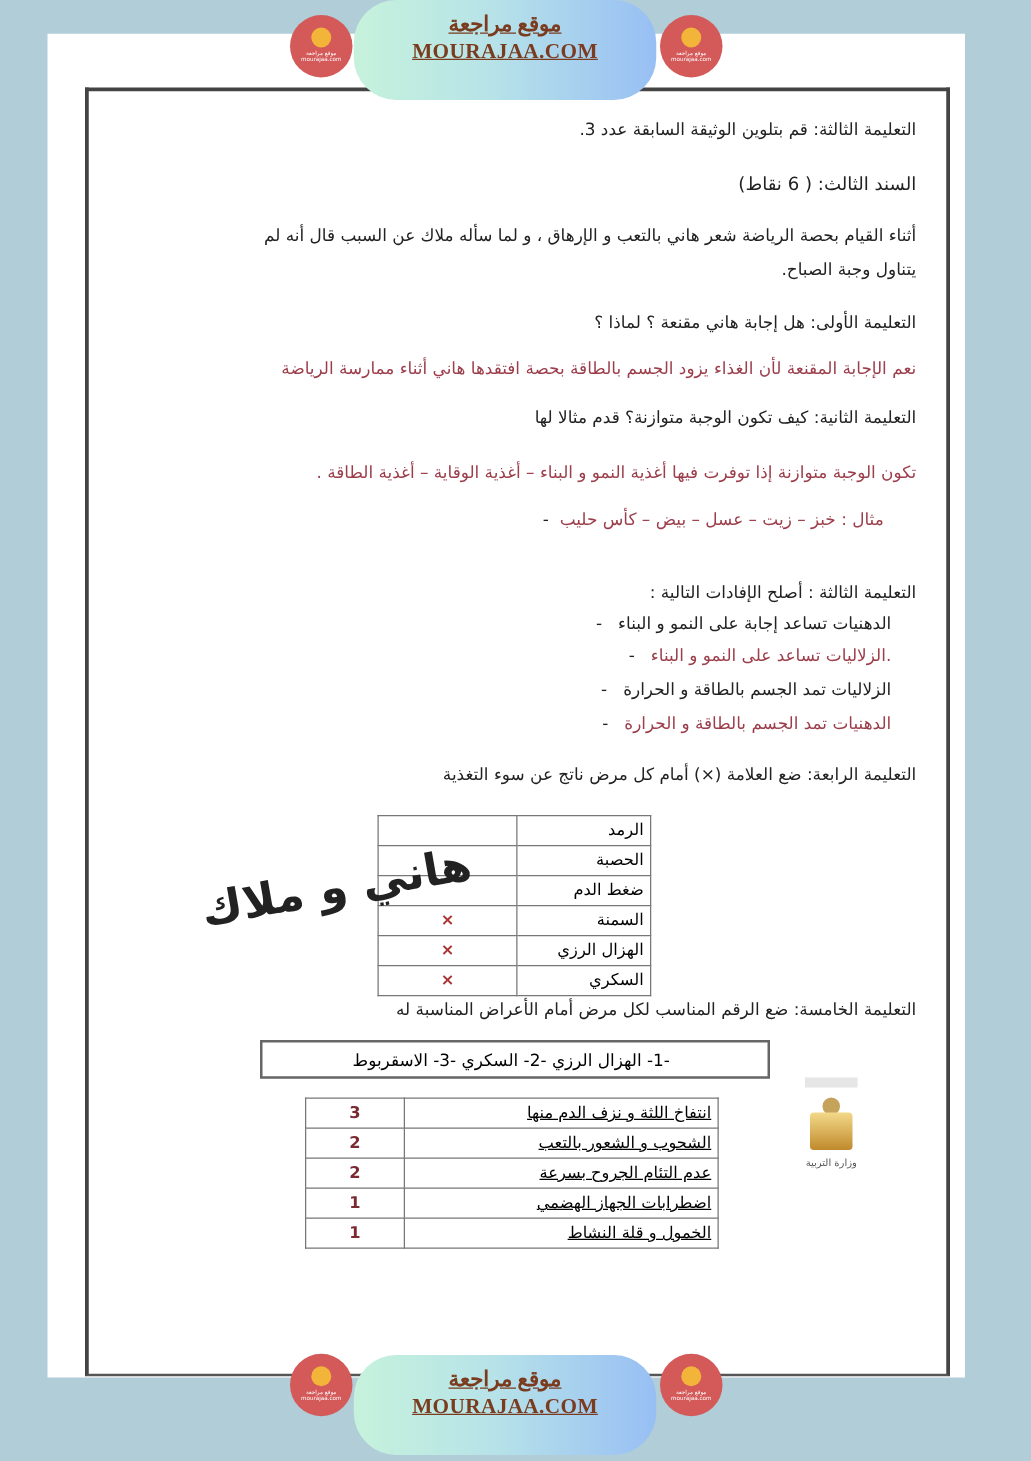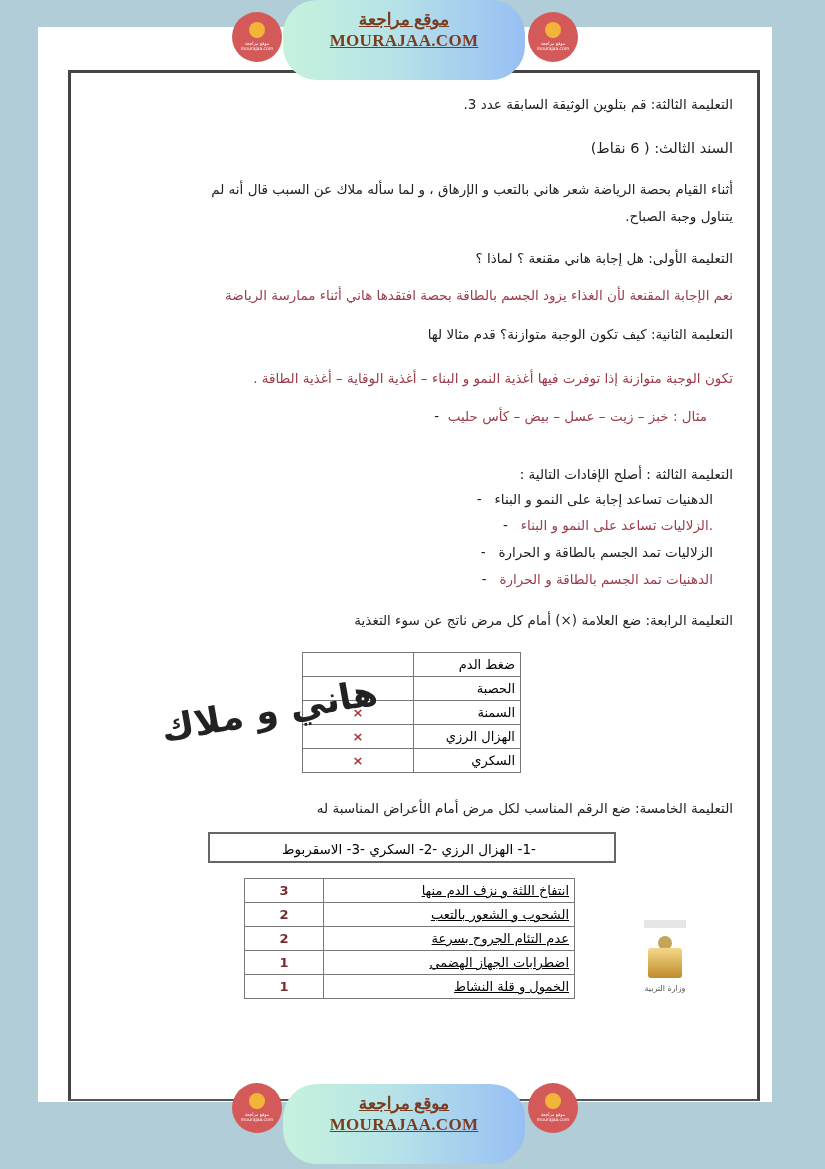--- a/index.html
+++ b/index.html
@@ -47,21 +47,21 @@
 
   .keybox {
     position:absolute; left:208px; top:832px; width:408px; height:31px;
     border:2px solid #666; direction:rtl; text-align:center; font-size:13.5px;
     line-height:31px; padding-right:6px; box-sizing:border-box;
   }
   .handwriting {
     position:absolute; left:160px; top:690px; font-size:36px; font-weight:bold;
     direction:rtl; transform:rotate(-10deg); color:#222; font-family:"DejaVu Sans", sans-serif;
   }
-  .logo { position:absolute; left:640px; top:920px; width:50px; height:82px; }
+  .logo { position:absolute; left:640px; top:862px; width:50px; height:82px; }
   .logo .band { position:absolute; left:4px; top:0; width:42px; height:8px; background:#e6e6e6; }
   .logo .book { position:absolute; left:8px; top:28px; width:34px; height:30px; background:linear-gradient(#f3d98a,#c08a2c); border-radius:3px; }
   .logo .cap { position:absolute; left:18px; top:16px; width:14px; height:14px; border-radius:50%; background:#c6a35a; }
   .logo .txt { position:absolute; left:0; top:64px; width:50px; text-align:center; font-size:8px; color:#555; direction:rtl; }
 </style>
 </head>
 <body>
 
 <div class="paper"></div>
 <div class="frame"></div>
@@ -92,27 +92,31 @@
 
 <div class="line" style="top:491px;right:112px;"><span>الدهنيات تساعد إجابة على النمو و البناء</span>&nbsp;&nbsp;&nbsp;-</div>
 <div class="line ans" style="top:517px;right:112px;"><span>.الزلاليات تساعد على النمو و البناء</span><span style="color:#222;">&nbsp;&nbsp;&nbsp;-</span></div>
 <div class="line" style="top:544px;right:112px;"><span>الزلاليات تمد الجسم بالطاقة و الحرارة</span>&nbsp;&nbsp;&nbsp;-</div>
 <div class="line ans" style="top:571px;right:112px;"><span>الدهنيات تمد الجسم بالطاقة و الحرارة</span><span style="color:#222;">&nbsp;&nbsp;&nbsp;-</span></div>
 
 <div class="line" style="top:612px;">التعليمة الرابعة: ضع العلامة (×) أمام كل مرض ناتج عن سوء التغذية</div>
 
 <table class="t1" style="left:302px;top:652px;">
   <tbody>
-  <tr>
+      <tr>
         <td class="mark"></td>
-        <td class="lbl">ضغط الدم</td>
+        <td class="lbl">الرمد</td>
       </tr>
   <tr>
         <td class="mark"></td>
         <td class="lbl">الحصبة</td>
+      </tr>
+  <tr>
+        <td class="mark"></td>
+        <td class="lbl">ضغط الدم</td>
       </tr>
   <tr>
         <td class="mark">×</td>
         <td class="lbl">السمنة</td>
       </tr>
   <tr>
         <td class="mark">×</td>
         <td class="lbl">الهزال الرزي</td>
       </tr>
   <tr>

